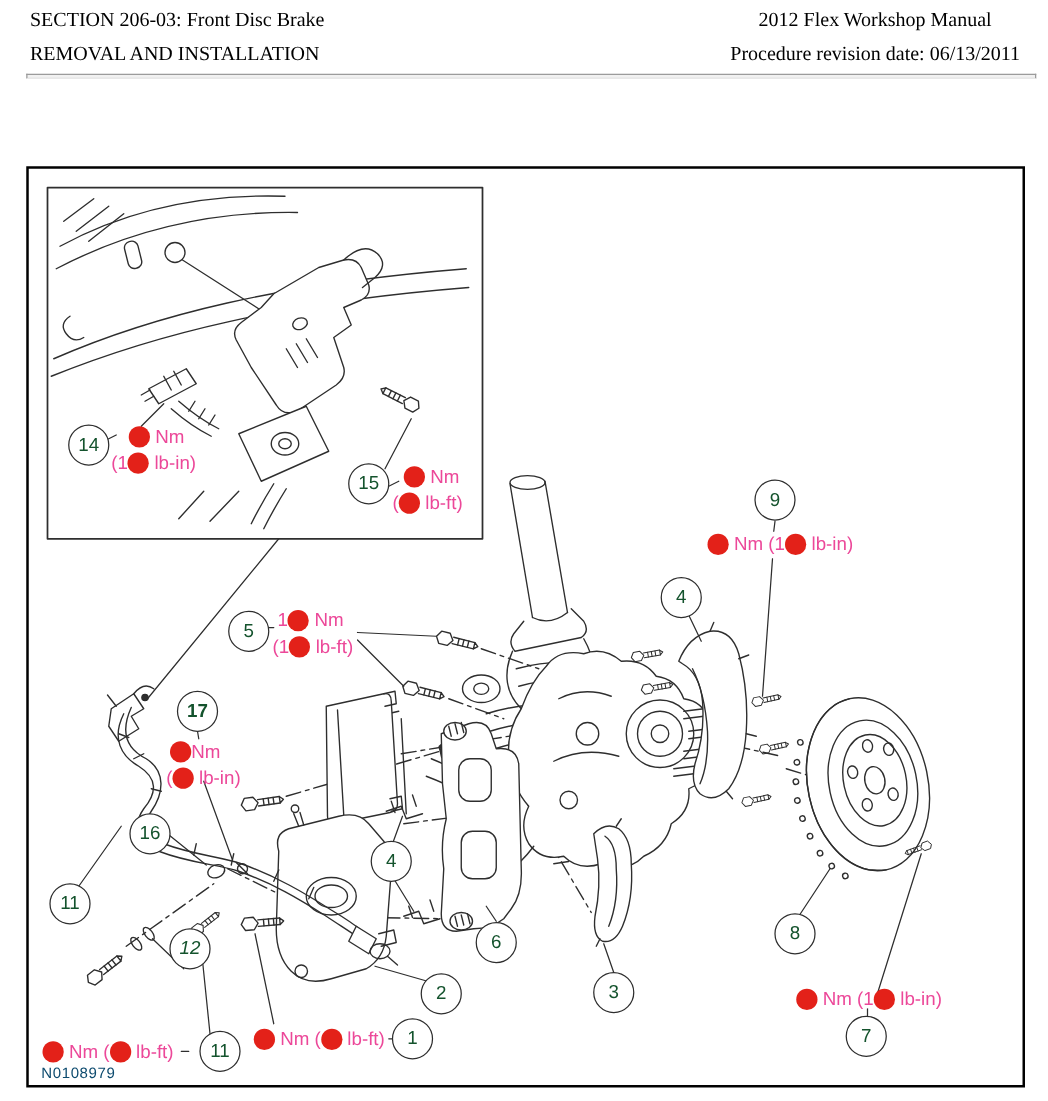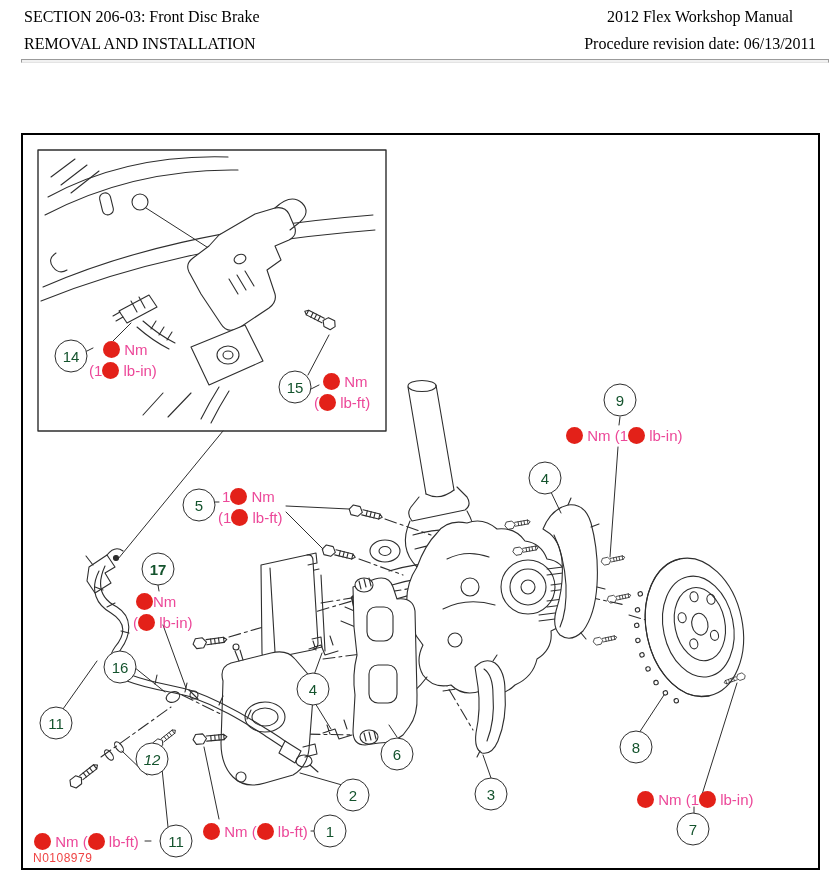--- a/index.html
+++ b/index.html
@@ -20,21 +20,21 @@
   .dd{stroke-dasharray:12 4 3 4;}
   .thin{stroke-width:1;}
   .balloon{position:absolute;width:31px;height:31px;transform:translate(-50%,-50%);
            border:1.6px solid var(--ink);border-radius:50%;background:#fff;
            display:flex;align-items:center;justify-content:center;
            font:15px/1 "Liberation Sans",sans-serif;color:#14532d;}
   .torque{position:absolute;font:15px/21px "Liberation Sans",sans-serif;color:#ec4899;}
   .tline{display:flex;align-items:center;white-space:pre;height:21px;}
   .dot{width:17px;height:17px;border-radius:50%;background:var(--red);flex:0 0 auto;}
   .watermark{position:absolute;left:10px;bottom:3px;
-             font:12px "Liberation Sans",sans-serif;color:#ef4444;letter-spacing:.5px;}
+             font:12px "Liberation Sans",sans-serif;color:#0c4a6e;letter-spacing:.5px;}
 </style>
 </head>
 <body>
 
 <div class="page">
 
   <div class="header">
     <div class="h-left">
       <div>SECTION 206-03: Front Disc Brake</div>
       <div>REMOVAL AND INSTALLATION</div>

